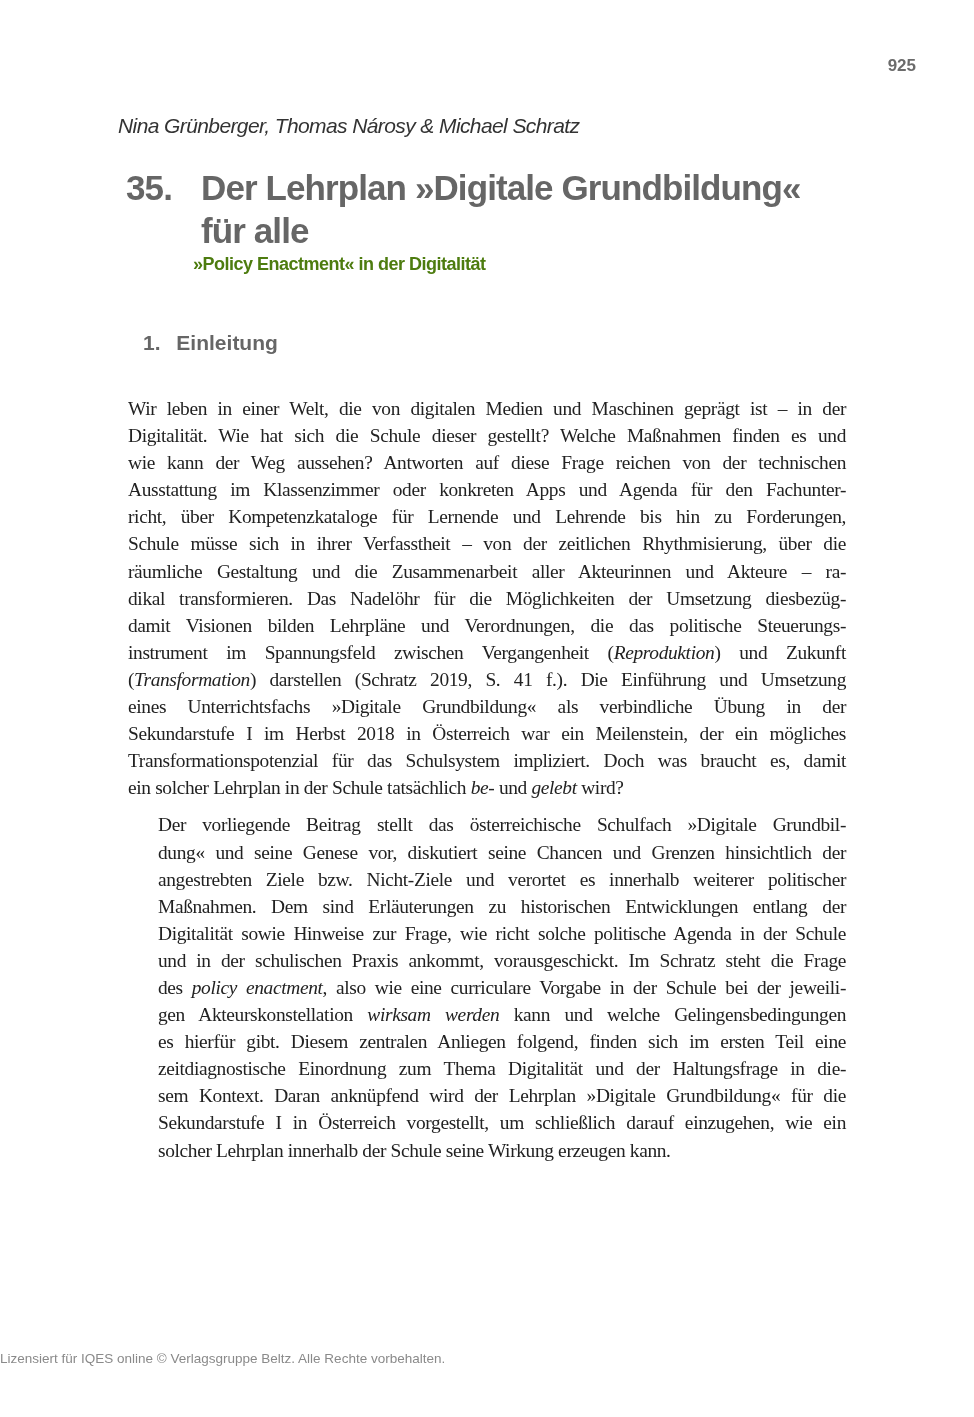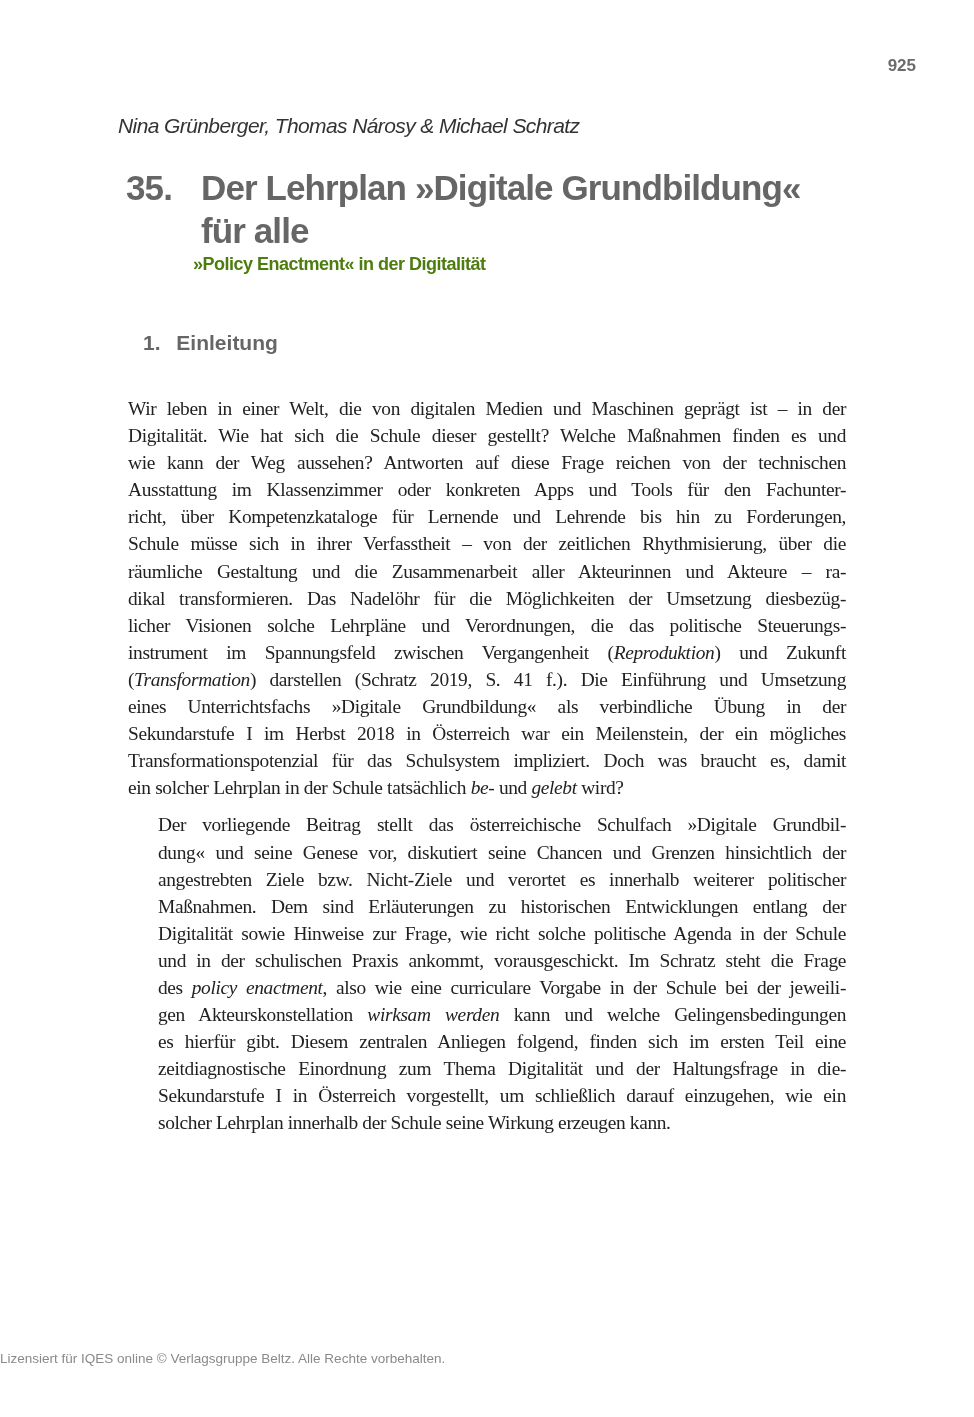--- a/index.html
+++ b/index.html
@@ -66,42 +66,43 @@
 <div class="section-heading">
   <span class="num">1.</span>
   <span>Einleitung</span>
 </div>
 
 <div class="body-text">
   <p>
       <span class="line"><span>Wir leben in einer Welt, die von digitalen Medien und Maschinen geprägt ist – in der</span></span>
       <span class="line"><span>Digitalität. Wie hat sich die Schule dieser gestellt? Welche Maßnahmen finden es und</span></span>
       <span class="line"><span>wie kann der Weg aussehen? Antworten auf diese Frage reichen von der technischen</span></span>
-      <span class="line"><span>Ausstattung im Klassenzimmer oder konkreten Apps und Tools für den Fachunter-</span></span>
+      <span class="line"><span>Ausstattung im Klassenzimmer oder konkreten Apps und Agenda für den Fachunter-</span></span>
       <span class="line"><span>richt, über Kompetenzkataloge für Lernende und Lehrende bis hin zu Forderungen,</span></span>
       <span class="line"><span>Schule müsse sich in ihrer Verfasstheit – von der zeitlichen Rhythmisierung, über die</span></span>
       <span class="line"><span>räumliche Gestaltung und die Zusammenarbeit aller Akteurinnen und Akteure – ra-</span></span>
       <span class="line"><span>dikal transformieren. Das Nadelöhr für die Möglichkeiten der Umsetzung diesbezüg-</span></span>
-      <span class="line"><span>licher Visionen solche Lehrpläne und Verordnungen, die das politische Steuerungs-</span></span>
+      <span class="line"><span>damit Visionen bilden Lehrpläne und Verordnungen, die das politische Steuerungs-</span></span>
       <span class="line"><span>instrument im Spannungsfeld zwischen Vergangenheit (</span><em>Reproduktion</em><span>) und Zukunft</span></span>
       <span class="line"><span>(</span><em>Transformation</em><span>) darstellen (Schratz 2019, S. 41 f.). Die Einführung und Umsetzung</span></span>
       <span class="line"><span>eines Unterrichtsfachs »Digitale Grundbildung« als verbindliche Übung in der</span></span>
       <span class="line"><span>Sekundarstufe I im Herbst 2018 in Österreich war ein Meilenstein, der ein mögliches</span></span>
       <span class="line"><span>Transformationspotenzial für das Schulsystem impliziert. Doch was braucht es, damit</span></span>
       <span class="line last"><span>ein solcher Lehrplan in der Schule tatsächlich </span><em>be</em><span>- und </span><em>gelebt</em><span> wird?</span></span>
     </p>
   <p class="indent">
       <span class="line"><span>Der vorliegende Beitrag stellt das österreichische Schulfach »Digitale Grundbil-</span></span>
       <span class="line"><span>dung« und seine Genese vor, diskutiert seine Chancen und Grenzen hinsichtlich der</span></span>
       <span class="line"><span>angestrebten Ziele bzw. Nicht-Ziele und verortet es innerhalb weiterer politischer</span></span>
       <span class="line"><span>Maßnahmen. Dem sind Erläuterungen zu historischen Entwicklungen entlang der</span></span>
       <span class="line"><span>Digitalität sowie Hinweise zur Frage, wie richt solche politische Agenda in der Schule</span></span>
       <span class="line"><span>und in der schulischen Praxis ankommt, vorausgeschickt. Im Schratz steht die Frage</span></span>
       <span class="line"><span>des </span><em>policy enactment</em><span>, also wie eine curriculare Vorgabe in der Schule bei der jeweili-</span></span>
       <span class="line"><span>gen Akteurskonstellation </span><em>wirksam werden</em><span> kann und welche Gelingensbedingungen</span></span>
       <span class="line"><span>es hierfür gibt. Diesem zentralen Anliegen folgend, finden sich im ersten Teil eine</span></span>
       <span class="line"><span>zeitdiagnostische Einordnung zum Thema Digitalität und der Haltungsfrage in die-</span></span>
+      <span class="line"><span>sem Kontext. Daran anknüpfend wird der Lehrplan »Digitale Grundbildung« für die</span></span>
       <span class="line"><span>Sekundarstufe I in Österreich vorgestellt, um schließlich darauf einzugehen, wie ein</span></span>
       <span class="line last"><span>solcher Lehrplan innerhalb der Schule seine Wirkung erzeugen kann.</span></span>
     </p>
 </div>
 
 <div class="footer">Lizensiert für IQES online © Verlagsgruppe Beltz. Alle Rechte vorbehalten.</div>
 
 </body></html>

